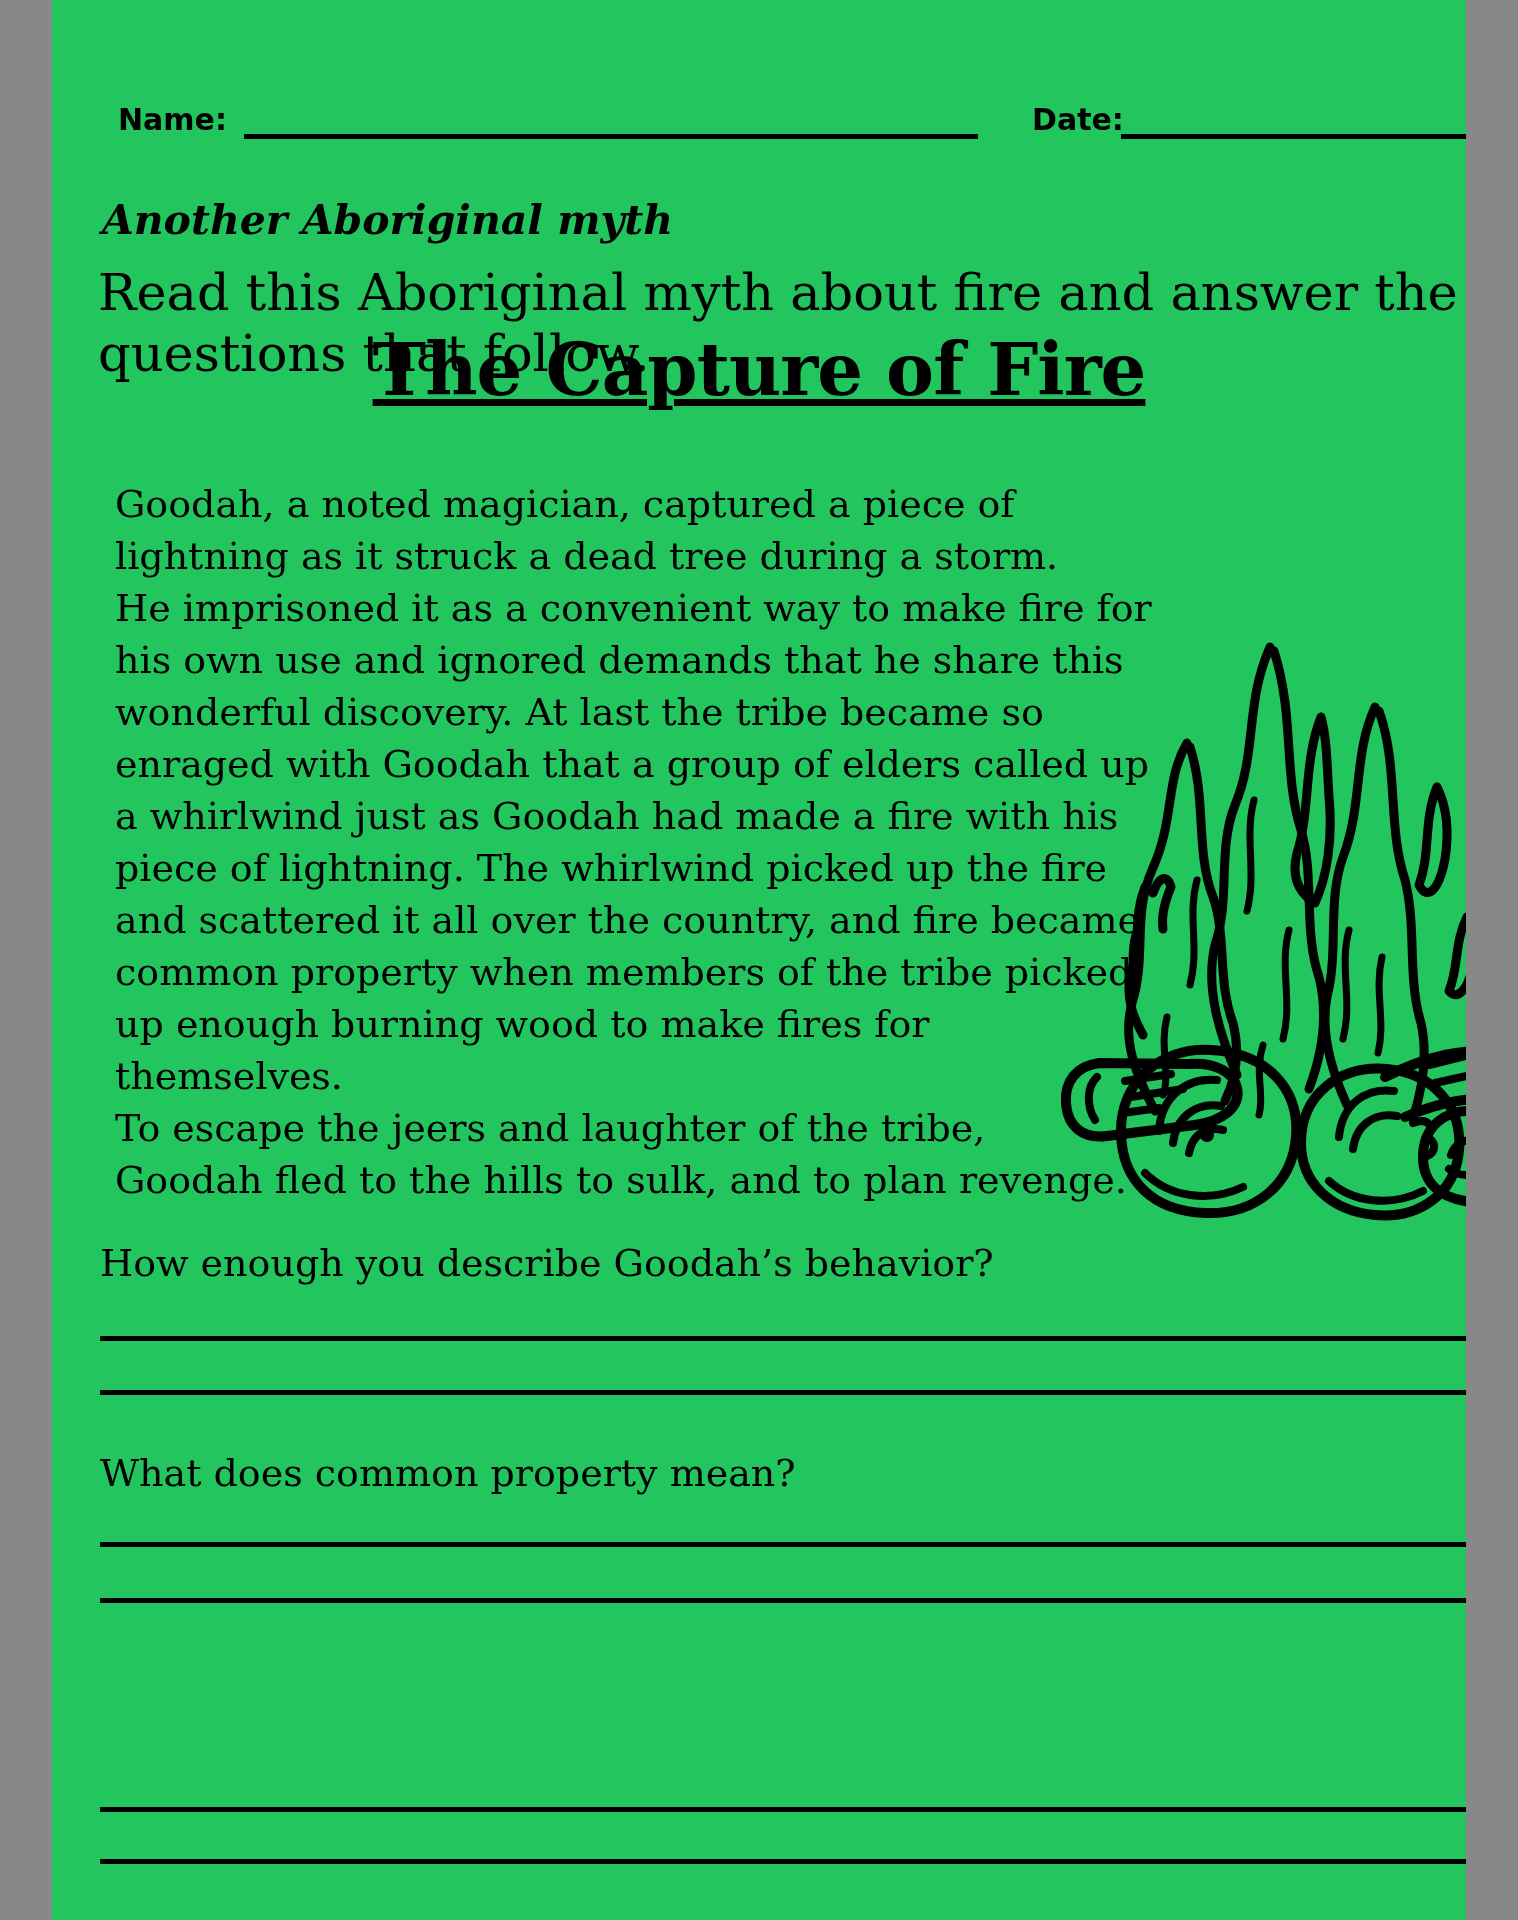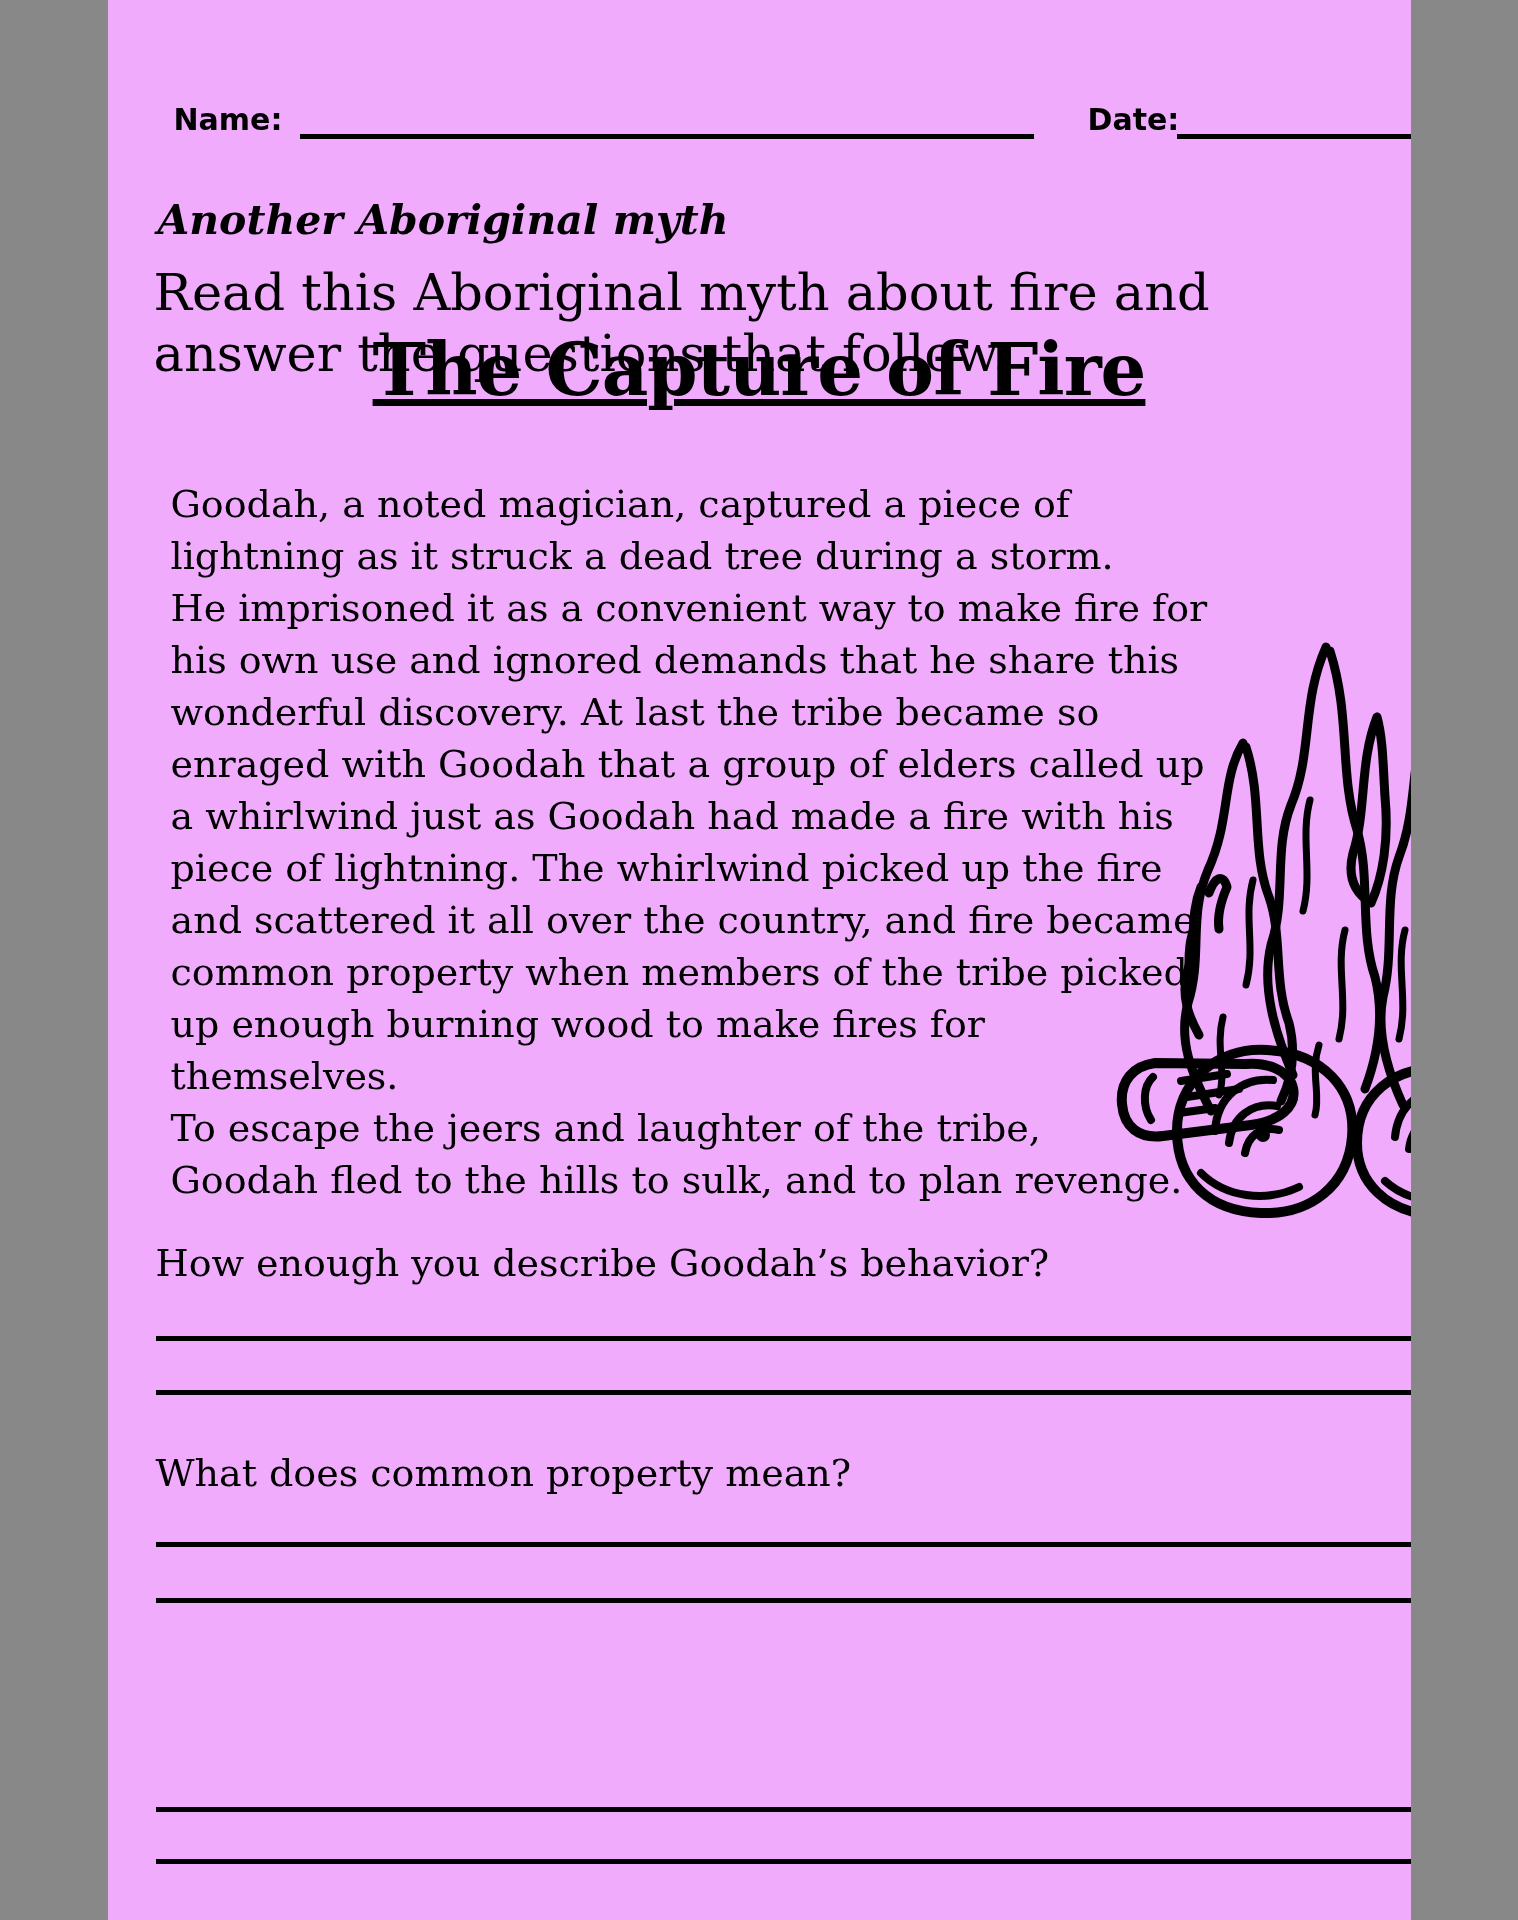--- a/index.html
+++ b/index.html
@@ -1,20 +1,20 @@
 <!DOCTYPE html>
 <html><head>
 <meta charset="utf-8">
 <style>
   html,body { margin:0; padding:0; background:#888; }
   .page {
     position:relative;
-    width:1303px; height:1920px;
+    width:1414px; height:1920px;
     margin:0 auto;
-    background:#f0abfc;
+    background:#22c55e;
     color:#000;
     font-family:"DejaVu Serif", serif;
     overflow:hidden;
   }
   .abs { position:absolute; }
   .hdr-label {
     font-family:"DejaVu Sans", sans-serif;
     font-weight:bold;
     font-size:30px;
     line-height:1;

